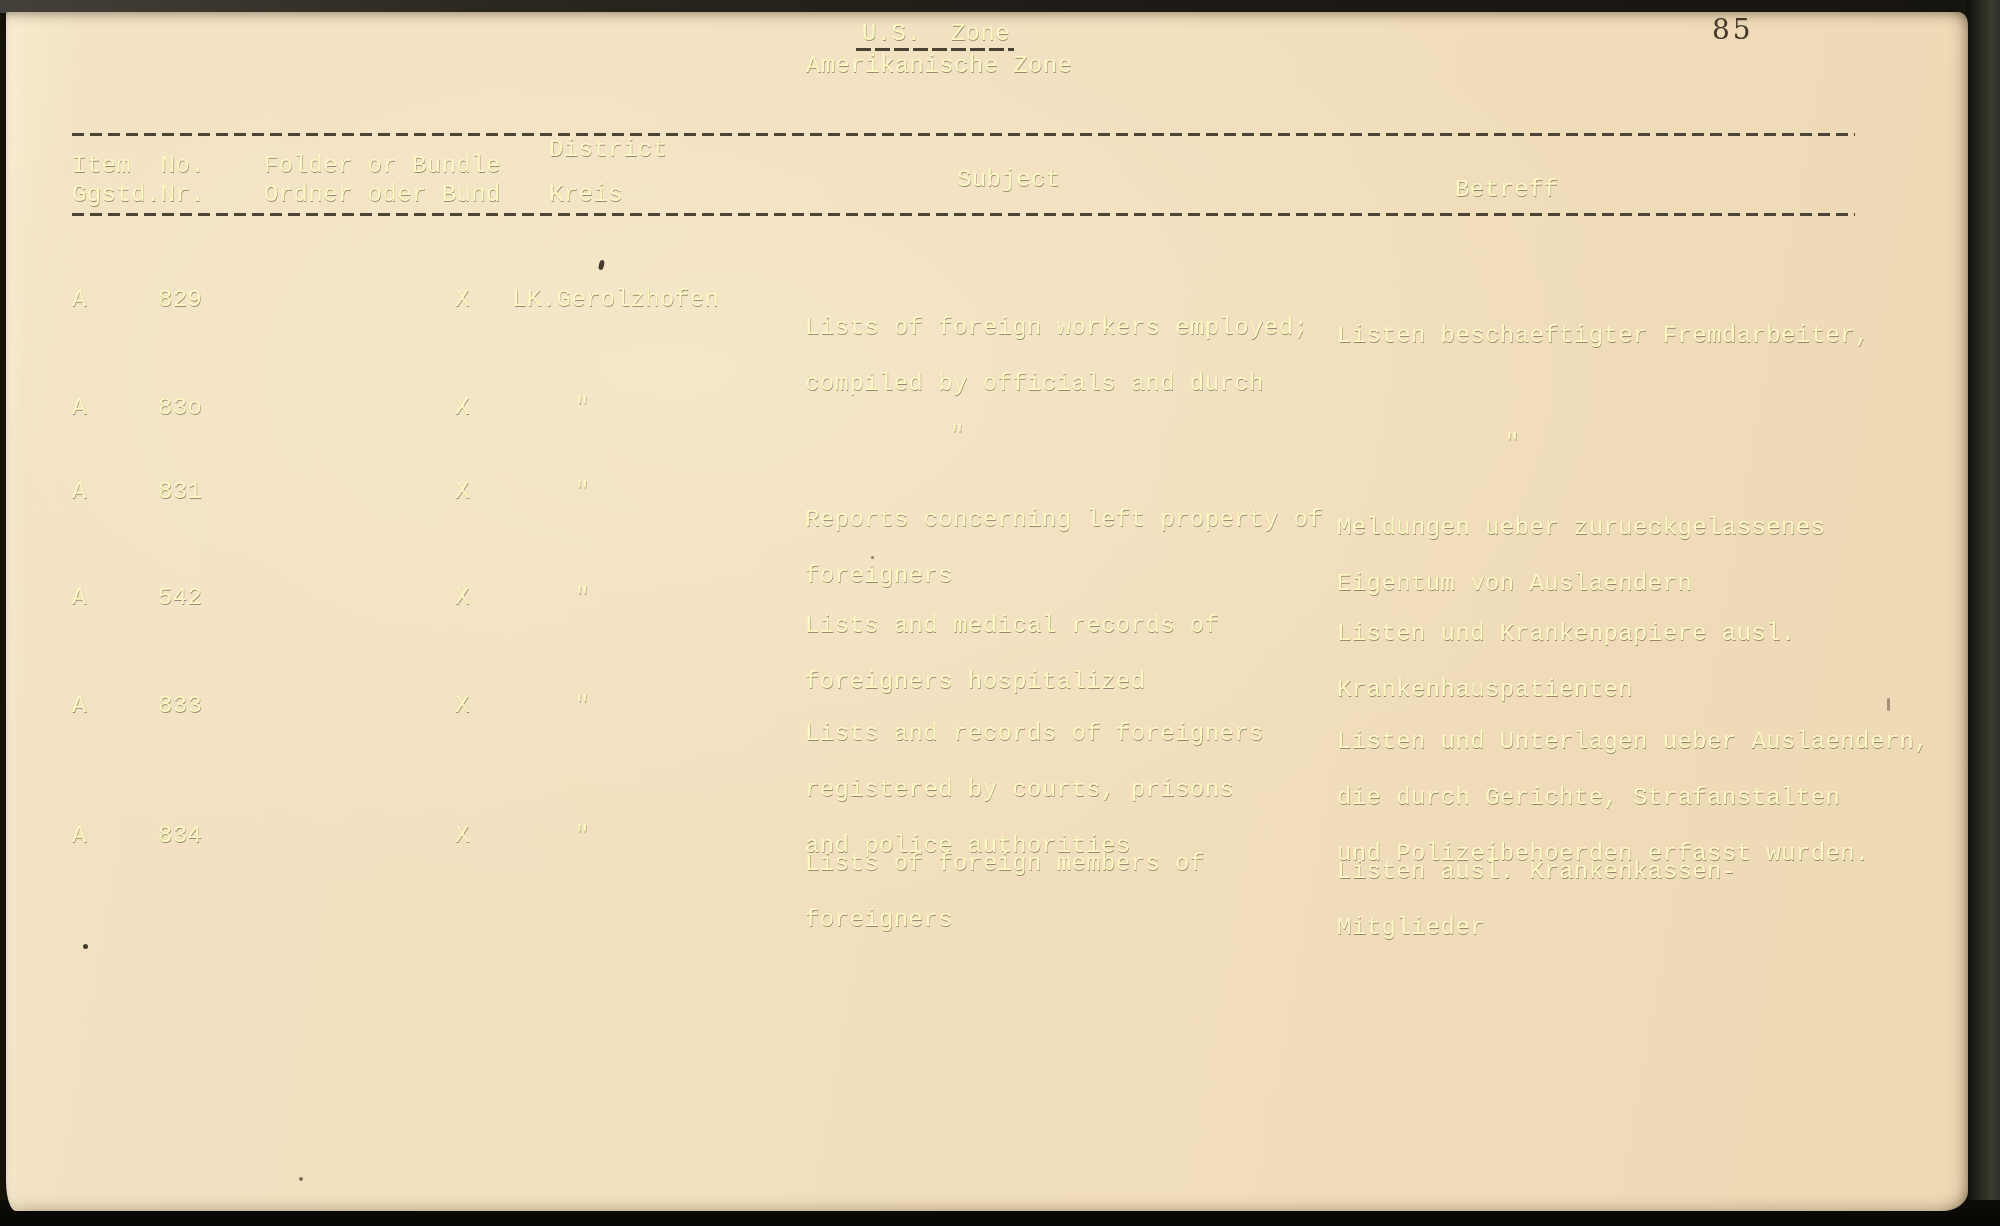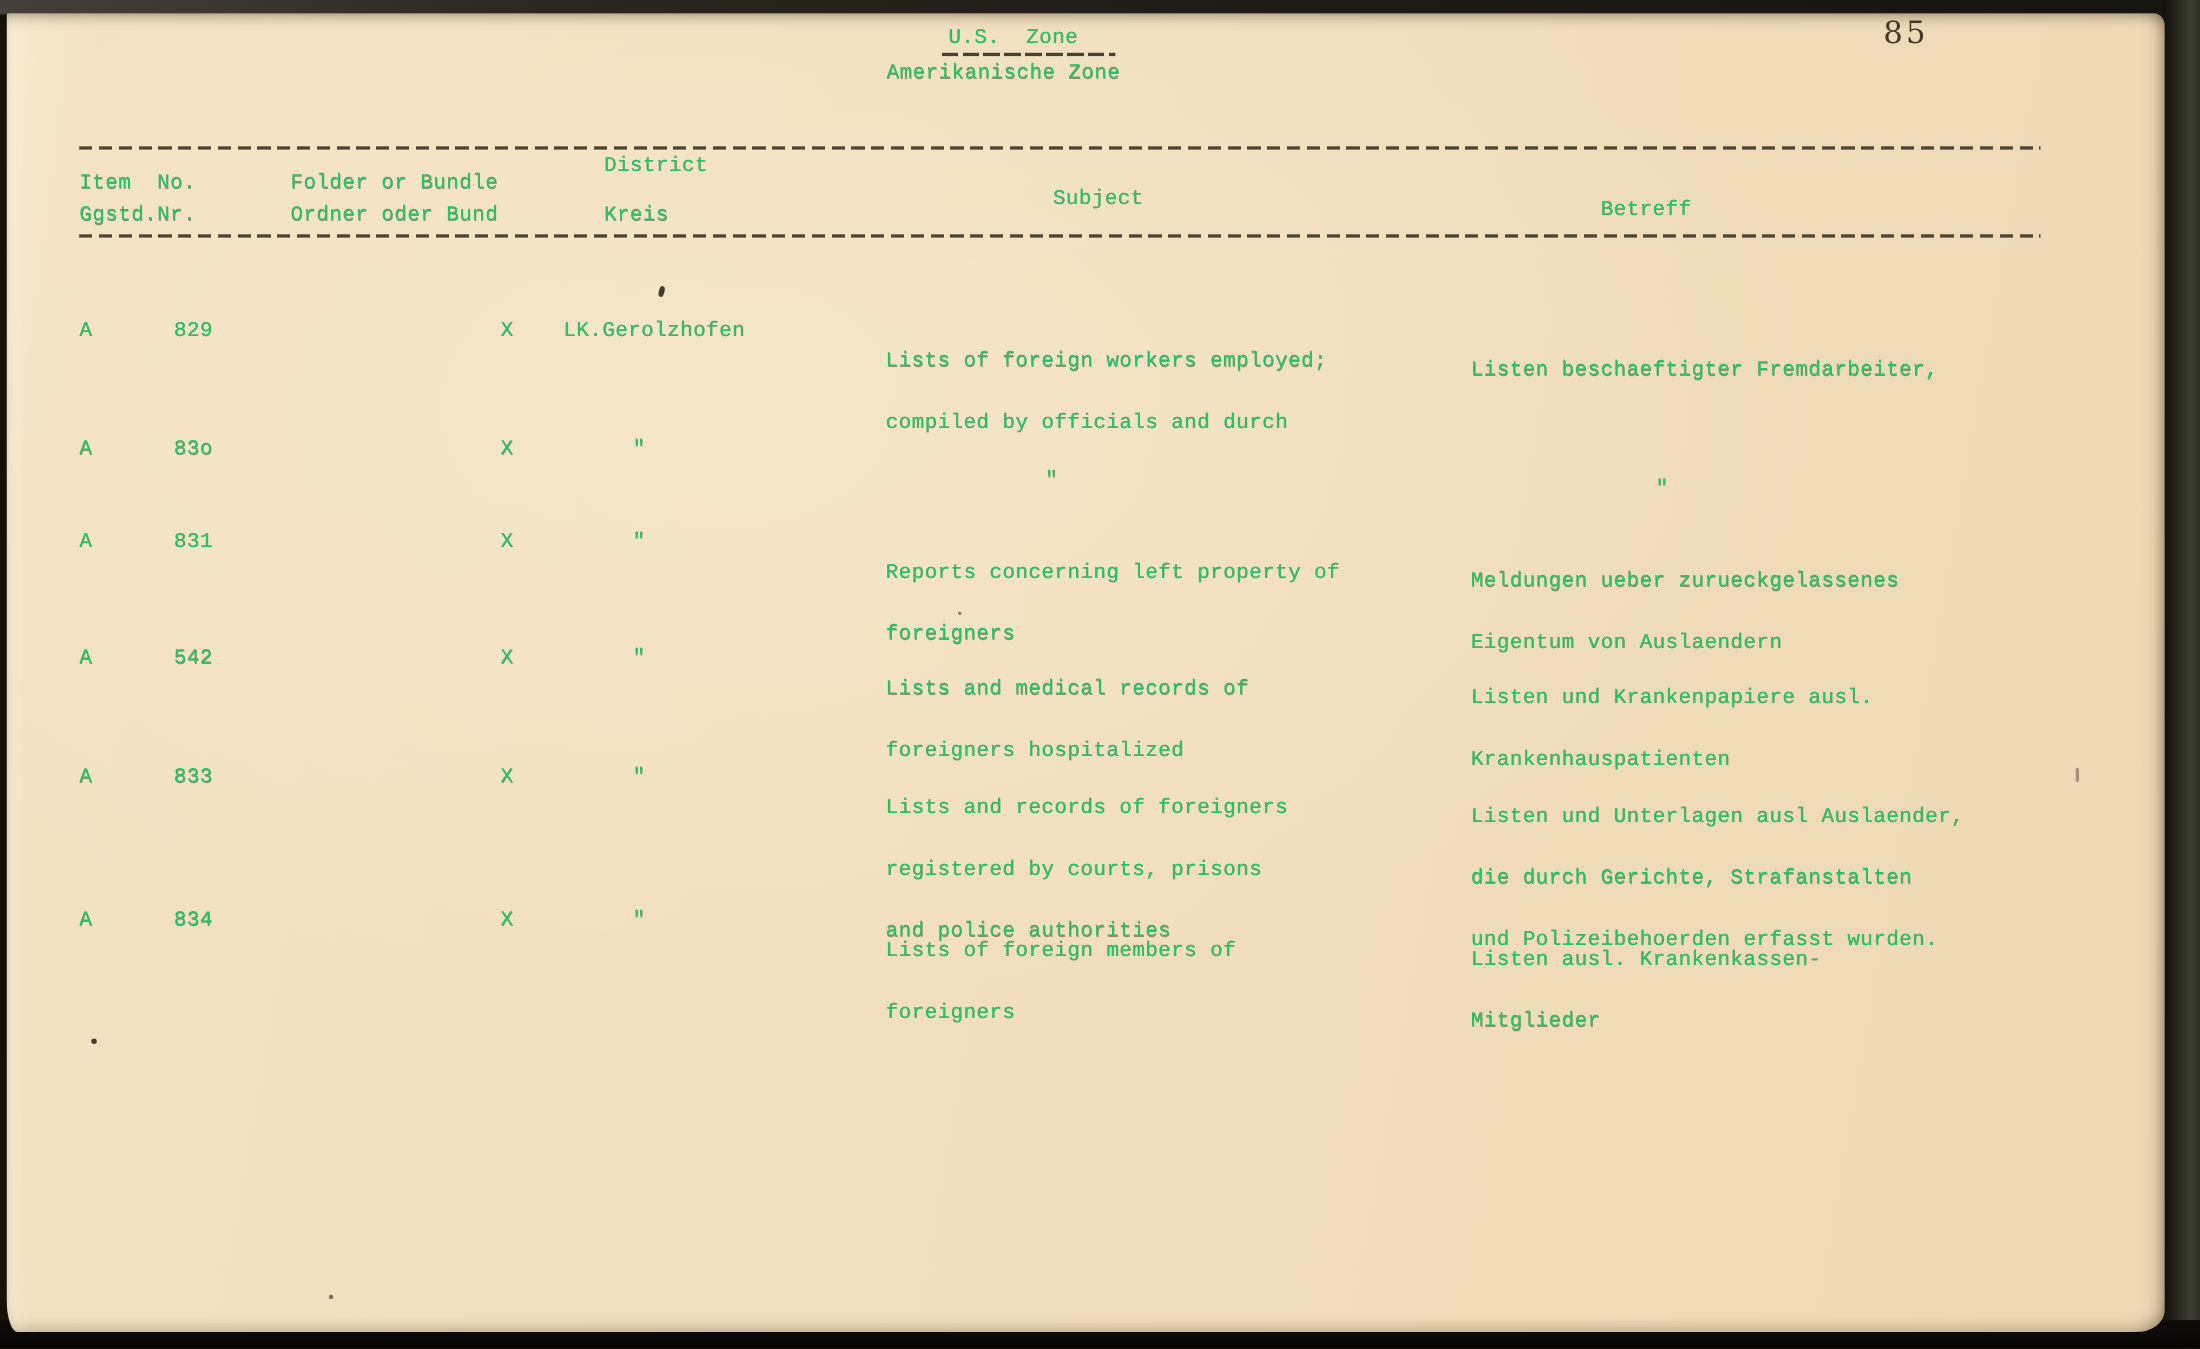--- a/index.html
+++ b/index.html
@@ -13,21 +13,21 @@
                background:linear-gradient(180deg,#0f0d0a,#070604);}
   .paper{position:absolute;left:6px;top:12px;width:1962px;height:1199px;
      background:
        radial-gradient(1400px 800px at 35% 30%, rgba(255,248,228,0.28), rgba(0,0,0,0) 70%),
        linear-gradient(100deg,#f7eacc 0%,#f3e2c3 4%,#f2e0bf 30%,#f1debc 55%,#efdbb8 80%,#eed8b4 100%);
      border-radius:2px 10px 26px 10px / 2px 12px 20px 30px;
      box-shadow: inset 0 8px 14px -8px rgba(50,35,18,0.5),
                  inset -10px 0 18px -10px rgba(50,35,18,0.55),
                  inset 14px 0 22px -14px rgba(255,250,230,0.8),
                  inset 0 -10px 16px -10px rgba(80,55,25,0.35);}
-  .txt{position:absolute;white-space:pre;color:#22c55e;font-size:19px;letter-spacing:0.4px;
+  .txt{position:absolute;white-space:pre;color:#fef9c3;font-size:24px;letter-spacing:0.4px;
        line-height:28px;text-shadow:0.4px 0.5px 0.6px rgba(59,51,42,0.5);}
   .title-en{left:862px;top:20px;}
   .title-underline{position:absolute;left:856px;top:48px;width:158px;height:3px;
        background:repeating-linear-gradient(90deg,#4a4234 0 15px,rgba(0,0,0,0) 15px 19px);}
   .title-de{left:806px;top:52px;}
   .page-number{left:1712px;top:16px;font-family:"DejaVu Serif",serif;font-size:28px;
        color:#44382a;letter-spacing:3px;text-shadow:none;}
   .rule{position:absolute;left:72px;width:1783px;height:3px;
        background:repeating-linear-gradient(90deg,#4c4435 0 12px,rgba(0,0,0,0) 12px 18px);}
   .rule1{top:133px}.rule2{top:213px}
@@ -136,21 +136,21 @@
     <span class="txt cell c-item">A</span>
     <span class="txt cell c-no">833</span>
     <span class="txt cell c-x">X</span>
     <span class="txt cell c-district d-district">"</span>
     <div class="cell c-subject">
       <span class="txt line" style="position:static">Lists and records of foreigners</span>
       <span class="txt line" style="position:static">registered by courts, prisons</span>
       <span class="txt line" style="position:static">and police authorities</span>
     </div>
     <div class="cell c-betreff">
-      <span class="txt line" style="position:static">Listen und Unterlagen ausl Auslaender,</span>
+      <span class="txt line" style="position:static">Listen und Unterlagen ueber Auslaendern,</span>
       <span class="txt line" style="position:static">die durch Gerichte, Strafanstalten</span>
       <span class="txt line" style="position:static">und Polizeibehoerden erfasst wurden.</span>
     </div>
   </div>
 
   <div class="row r5">
     <span class="txt cell c-item">A</span>
     <span class="txt cell c-no">834</span>
     <span class="txt cell c-x">X</span>
     <span class="txt cell c-district d-district">"</span>

